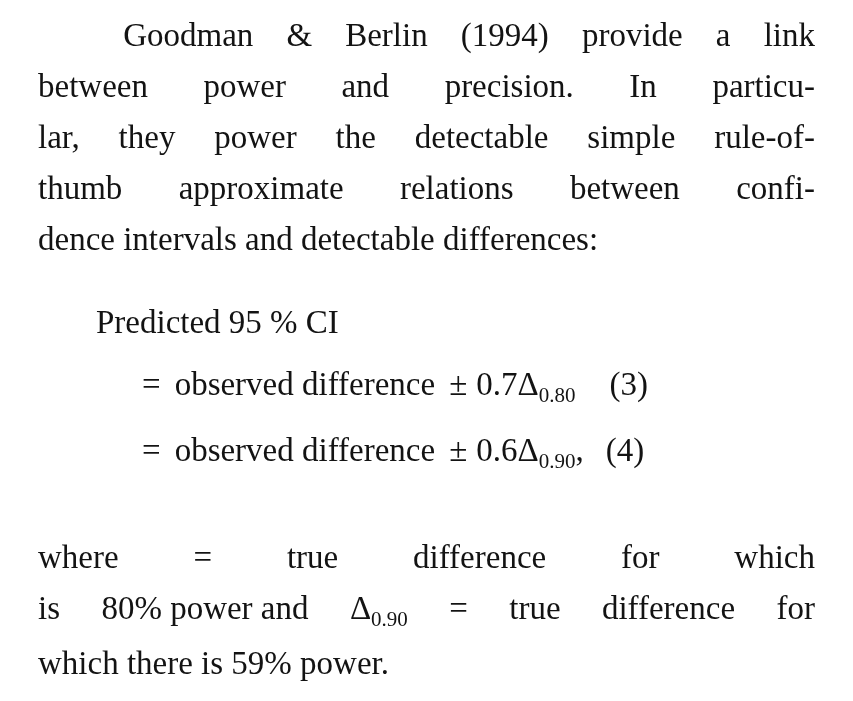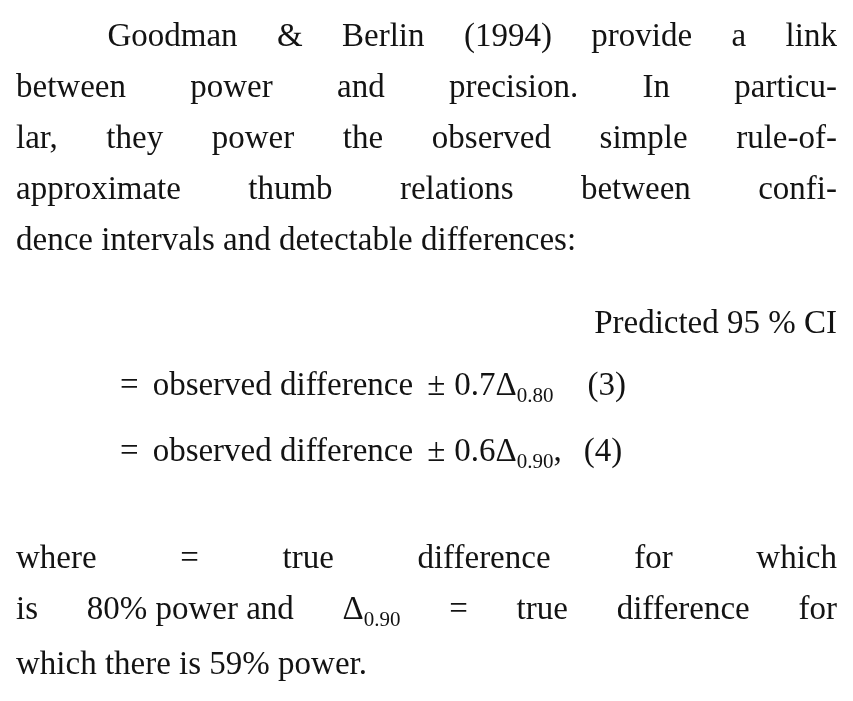--- a/index.html
+++ b/index.html
@@ -12,21 +12,21 @@
     height: 701px;
     overflow: hidden;
     font-family: "Liberation Serif", "DejaVu Serif", serif;
     color: #131313;
   }
   .page {
     position: relative;
     width: 853px;
     height: 701px;
     box-sizing: border-box;
-    padding: 0 16px;
+    padding: 0 38px;
   }
   .para {
     font-size: 33px;
     line-height: 51px;
     text-align: justify;
     text-justify: inter-word;
     margin: 0;
   }
   .para.first {
     padding-top: 10px;
@@ -45,21 +45,20 @@
     justify-content: space-between;
   }
   .eq-block {
     margin: 26px 0 0 0;
     font-size: 33px;
     line-height: 62px;
   }
   .eq-head {
     padding-left: 58px;
     white-space: nowrap;
-    text-align: right;
   }
   .eq-row {
     display: flex;
     align-items: baseline;
     padding-left: 104px;
     white-space: nowrap;
     font-family: Liberation Serif, serif;
   }
   .eq-row .eq-body {
     display: inline-block;
@@ -117,27 +116,27 @@
       <span>and</span>
       <span>precision.</span>
       <span>In</span>
       <span>particu-</span>
     </span>
     <span class="line justify">
       <span>lar,</span>
       <span>they</span>
       <span>power</span>
       <span>the</span>
-      <span>observed</span>
+      <span>detectable</span>
       <span>simple</span>
       <span>rule-of-</span>
     </span>
     <span class="line justify">
+      <span>thumb</span>
       <span>approximate</span>
-      <span>thumb</span>
       <span>relations</span>
       <span>between</span>
       <span>confi-</span>
     </span>
     <span class="line">
       <span>dence intervals and detectable differences:</span>
     </span>
   </p>
 
   <div class="eq-block">

